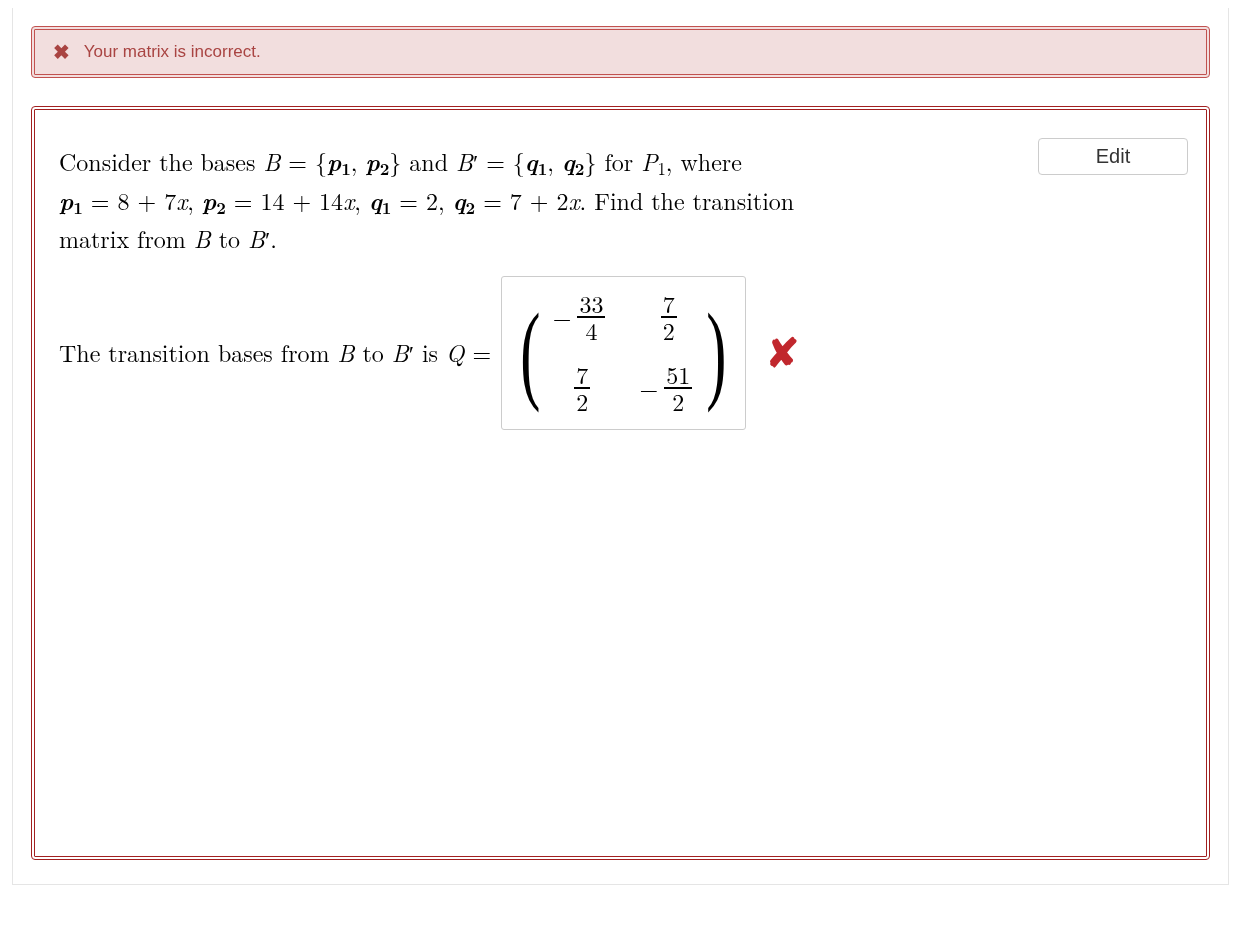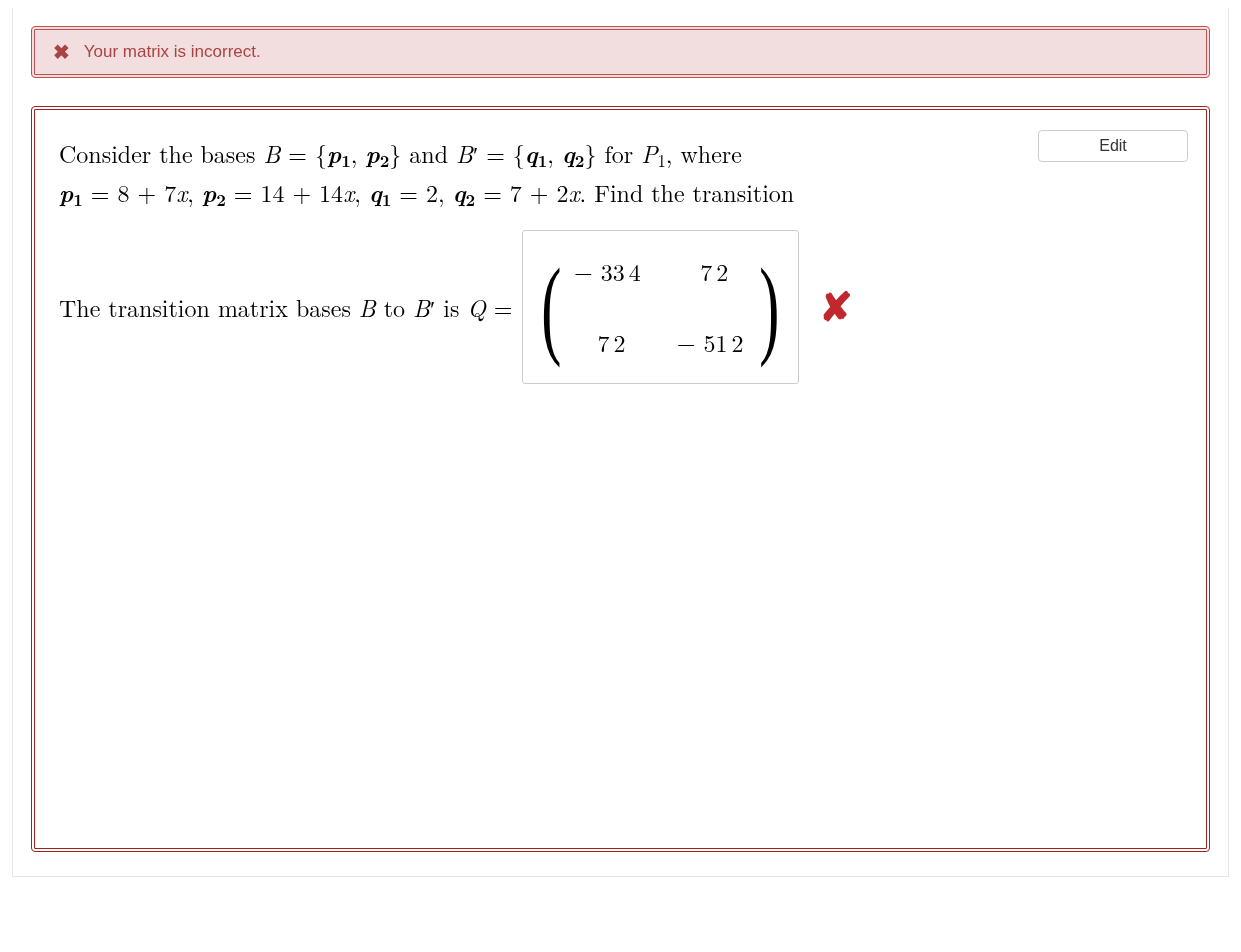--- a/index.html
+++ b/index.html
@@ -38,26 +38,27 @@
 
   .question {
     border: 4px double #a22020;
     border-radius: 4px;
     padding: 18px 18px 40px 18px;
   }
   .qhead {
     display: flex;
     align-items: flex-start;
     gap: 24px;
+    margin-top: 8px;
   }
   .qbody {
     flex: 1;
   }
   .edit-btn {
-    font-size: 16px;
+    font-size: 20px;
     color: #333;
     border: 1px solid #ccc;
     background: #fff;
     padding: 6px 0;
     width: 150px;
     text-align: center;
     border-radius: 4px;
     cursor: pointer;
     margin-top: 2px;
   }
@@ -117,21 +118,21 @@
   }
   .cell {
     display: flex;
     align-items: center;
     justify-content: center;
     white-space: nowrap;
   }
   .neg { margin-right: 4px; }
   .frac {
     display: inline-flex;
-    flex-direction: row;
+    flex-direction: column;
     align-items: center;
     line-height: 1.05;
     margin: 0 2px;
   }
   .frac .num { padding: 0 2px; }
   .frac .bar { width: 100%; height: 1.5px; background: #000; }
   .frac .den { padding: 0 2px; }
 
   .wrong-x {
     font-family: Arial, sans-serif;
@@ -157,24 +158,27 @@
         <div class="qinner">
 
           <div>
             <span>Consider the bases </span><span class="mi">B</span><span> = {</span><span class="mb"><span>p</span><sub>1</sub></span><span>, </span><span class="mb"><span>p</span><sub>2</sub></span><span>} and </span><span class="mi"><span>B</span><span class="prime">′</span></span><span> = {</span><span class="mb"><span>q</span><sub>1</sub></span><span>, </span><span class="mb"><span>q</span><sub>2</sub></span><span>} for </span><span class="mi"><span>P</span><sub>1</sub></span><span>, where</span>
           </div>
 
           <div>
             <span class="mb"><span>p</span><sub>1</sub></span><span> = 8 + 7</span><span class="mi">x</span><span>, </span><span class="mb"><span>p</span><sub>2</sub></span><span> = 14 + 14</span><span class="mi">x</span><span>, </span><span class="mb"><span>q</span><sub>1</sub></span><span> = 2, </span><span class="mb"><span>q</span><sub>2</sub></span><span> = 7 + 2</span><span class="mi">x</span><span>. Find the transition</span>
           </div>
 
+          <div>
+            <span>matrix from </span><span class="mi">B</span><span> to </span><span class="mi"><span>B</span><span class="prime">′</span></span><span>.</span>
+          </div>
 
           <div class="ans-row">
             <div>
-              <span>The transition matrix bases </span><span class="mi">B</span><span> to </span><span class="mi"><span>B</span><span class="prime">′</span></span><span> is </span><span class="mi">Q</span><span> =</span>
+              <span>The transition bases from </span><span class="mi">B</span><span> to </span><span class="mi"><span>B</span><span class="prime">′</span></span><span> is </span><span class="mi">Q</span><span> =</span>
             </div>
 
             <div class="ans-box">
               <div class="matrix">
                 <div class="paren">(</div>
                 <div class="mgrid">
                   <div class="cell">
                     <span class="neg">−</span>
                     <span class="frac">
                       <span class="num">33</span>

